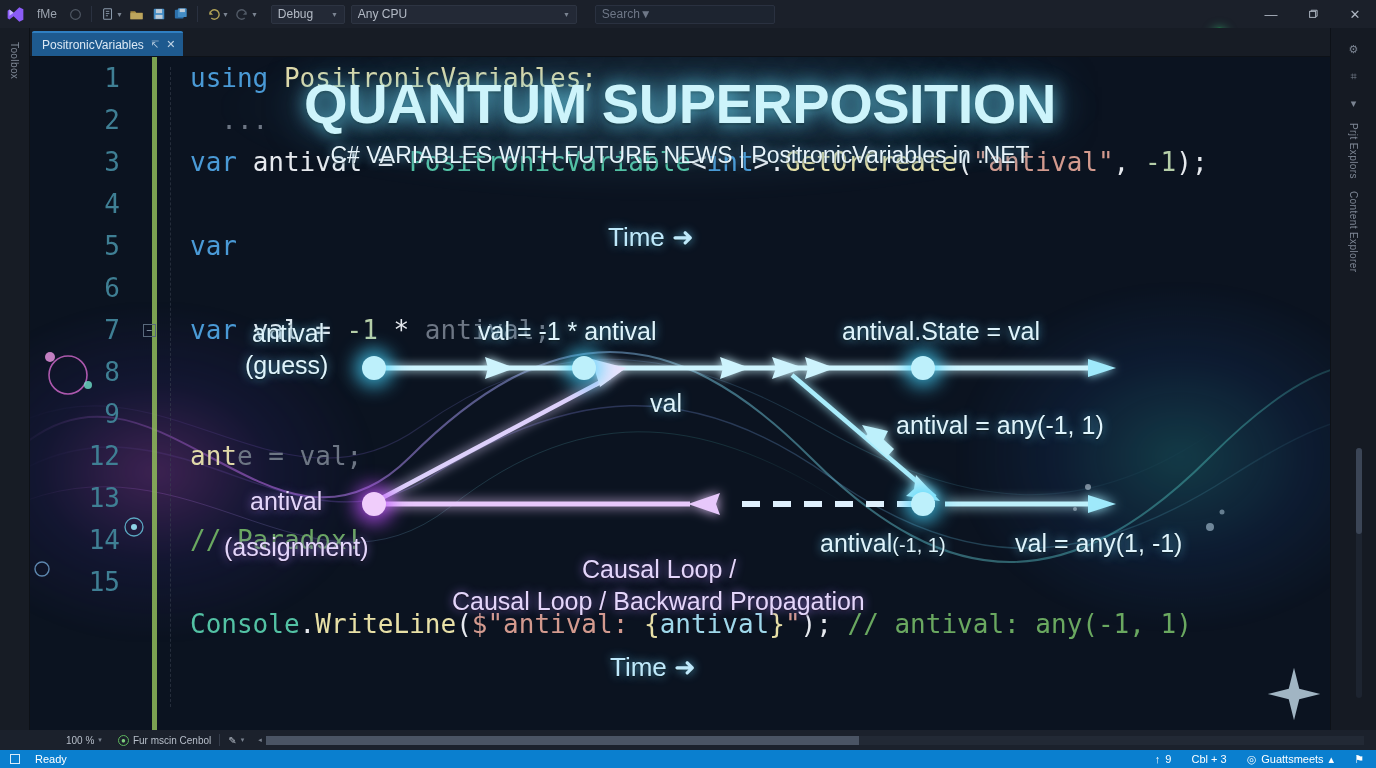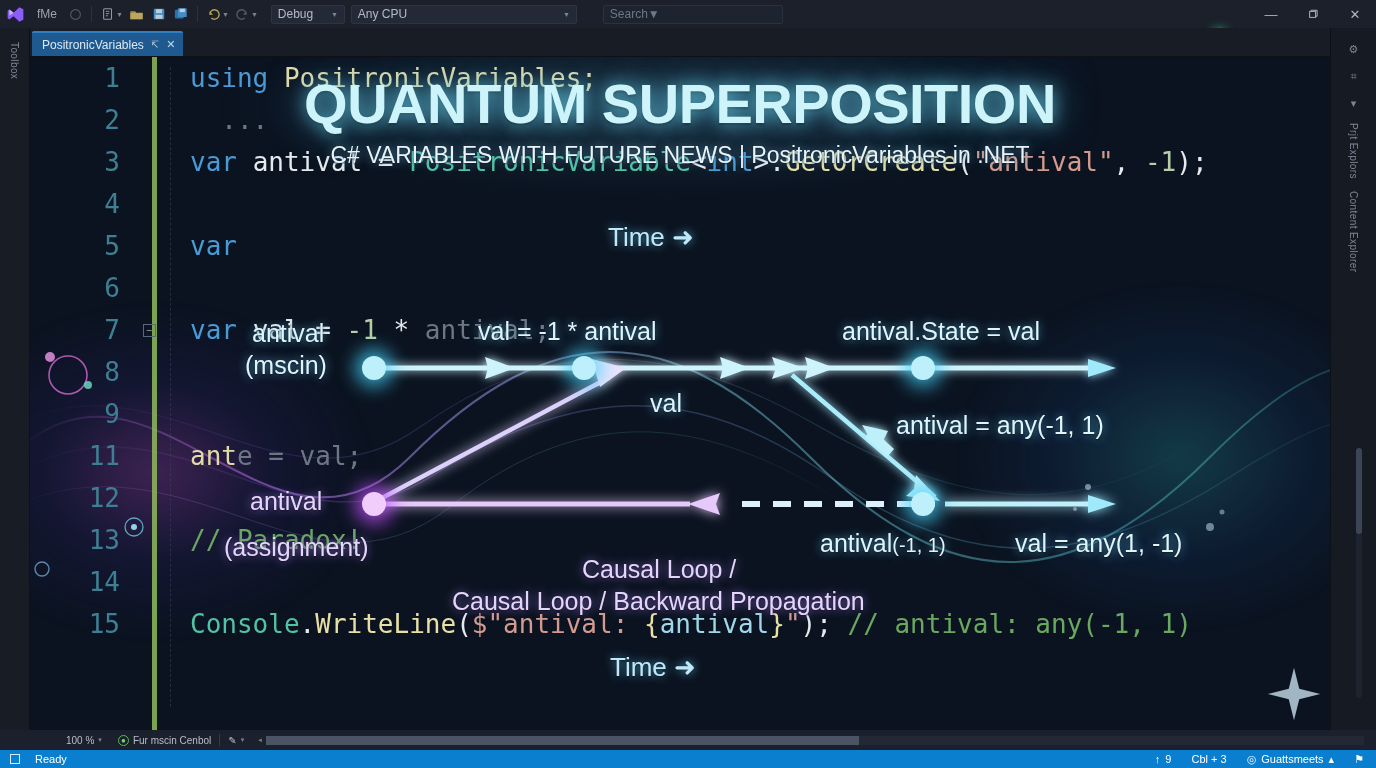--- a/index.html
+++ b/index.html
@@ -36,21 +36,21 @@
   .combo {
     height: 19px; display: flex; align-items: center;
     color: #c2c9d4; font-size: 12px; padding: 0 6px;
     background: #232936; border: 1px solid #2d3442; border-radius: 2px;
   }
   .combo.dbg { width: 74px; margin-left: 10px; }
   .combo.cpu { width: 226px; margin-left: 6px; }
   .combo .cbx { flex: 1; opacity: .9; }
   .combo .cbc { font-size: 7px; color: #7b8492; }
   .searchbox {
-    height: 19px; width: 180px; margin-left: 26px;
+    height: 19px; width: 180px; margin-left: 18px;
     display: flex; align-items: center; padding: 0 6px;
     background: #1d2430; border: 1px solid #2a3140; border-radius: 2px;
     color: #6e7787; font-size: 12px;
   }
   .win-right { margin-left: auto; display: flex; align-items: center; height: 28px; }
   .acct-badge {
     width: 17px; height: 17px; border-radius: 50%;
     background: radial-gradient(circle, #2f8f5f 0%, #1c5e3d 70%, #14372a 100%);
     color: #bff2d4; font-size: 8px; font-weight: bold;
     display: flex; align-items: center; justify-content: center;
@@ -397,21 +397,20 @@
       <div class="linenums" id="linenums">
           <div class="lnum">1</div>
           <div class="lnum">2</div>
           <div class="lnum">3</div>
           <div class="lnum">4</div>
           <div class="lnum">5</div>
           <div class="lnum">6</div>
           <div class="lnum">7</div>
           <div class="lnum">8</div>
           <div class="lnum">9</div>
-          <div class="lnum">11</div>
           <div class="lnum">12</div>
           <div class="lnum">13</div>
           <div class="lnum">14</div>
           <div class="lnum">15</div>
         </div>
     </div>
     <div class="changebar"></div>
     <div class="fold-line"></div>
     <div class="fold-box">−</div>
 
@@ -492,21 +491,21 @@
       <div class="dlabel time" style="left:578px; top:165px;">
         <span>Time</span>
         <span>➜</span>
       </div>
       <div class="dlabel time" style="left:580px; top:595px;">
         <span>Time</span>
         <span>➜</span>
       </div>
 
       <div class="dlabel big" style="left:222px; top:262px;">antival</div>
-      <div class="dlabel big" style="left:215px; top:294px;">(mscin)</div>
+      <div class="dlabel big" style="left:215px; top:294px;">(guess)</div>
 
       <div class="dlabel big" style="left:448px; top:260px;">val = -1 * antival</div>
       <div class="dlabel big" style="left:778px; top:260px;margin-left:34px;">antival.State = val</div>
       <div class="dlabel big" style="left:620px; top:332px;">val</div>
       <div class="dlabel big" style="left:866px; top:354px;">antival = any(-1, 1)</div>
 
       <div class="dlabel big purple" style="left:220px; top:430px;">antival</div>
       <div class="dlabel big purple" style="left:194px; top:462px;margin-top:14px;">(assignment)</div>
 
       <div class="dlabel big" style="left:790px; top:472px;">

